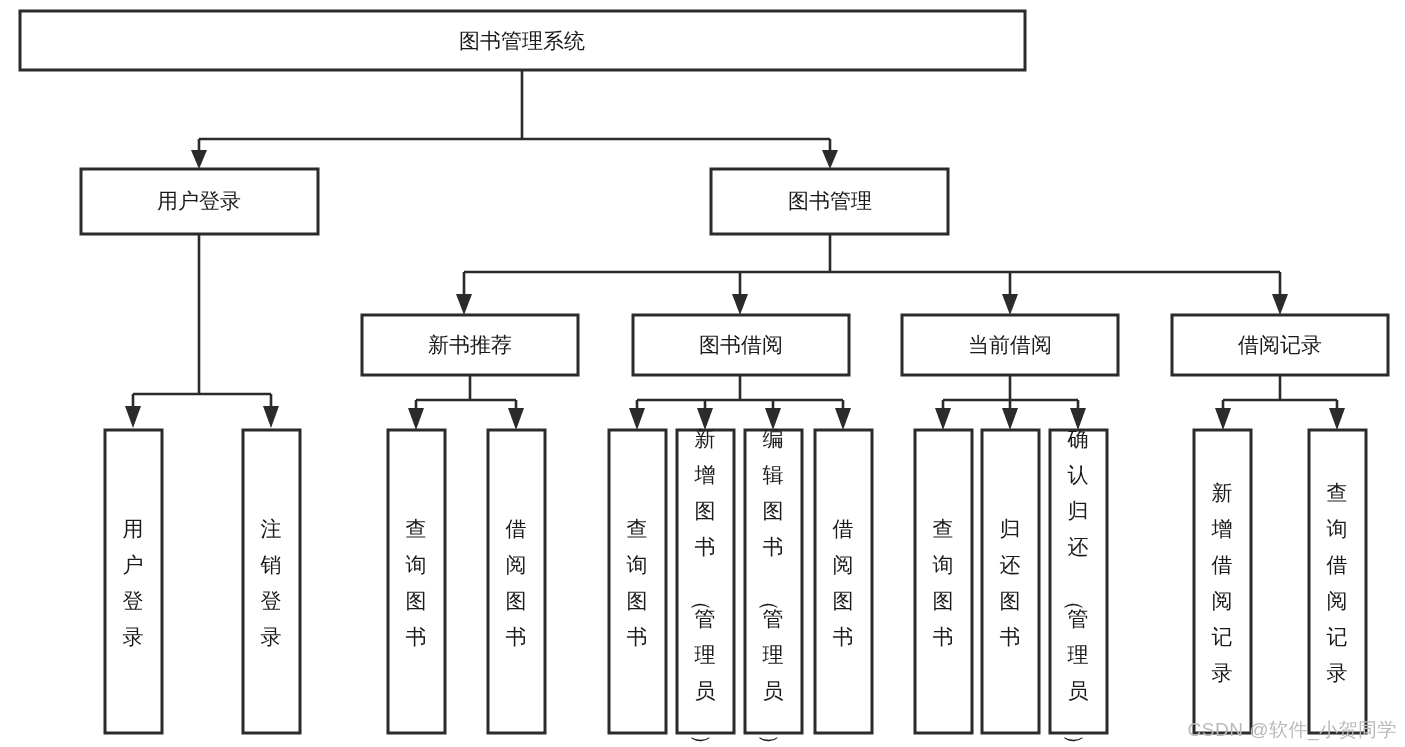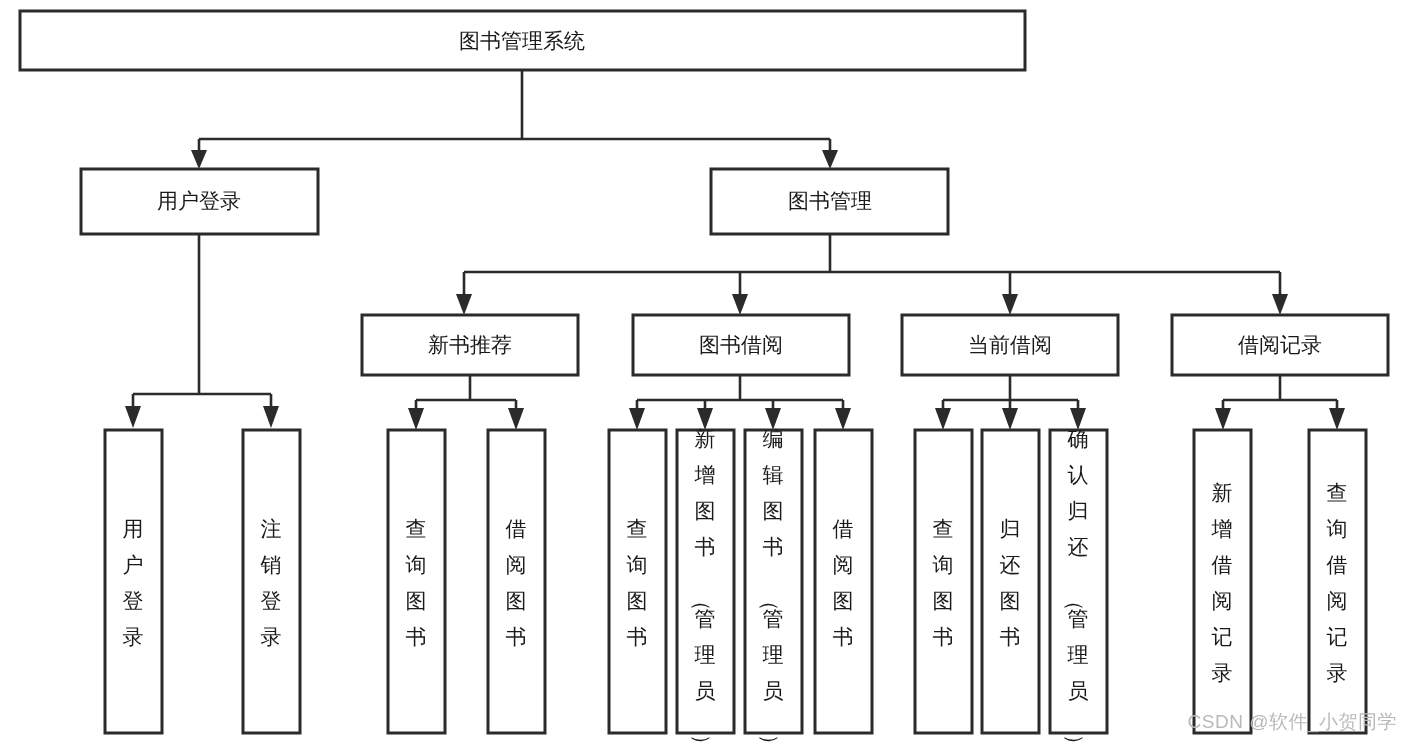--- a/index.html
+++ b/index.html
@@ -49,21 +49,21 @@
     stroke-width: 2.6;
     fill: none;
   }
   .arrow-head {
     fill: #2b2b2b;
     stroke: none;
   }
   .watermark {
     position: absolute;
     right: 8px;
-    bottom: 12px;
+    bottom: 4px;
     font-family: "Liberation Sans", "DejaVu Sans", sans-serif;
     font-size: 19px;
     color: #b9b9b9;
     letter-spacing: 0.5px;
     white-space: nowrap;
     user-select: none;
   }
 </style>
 </head>
 <body>

